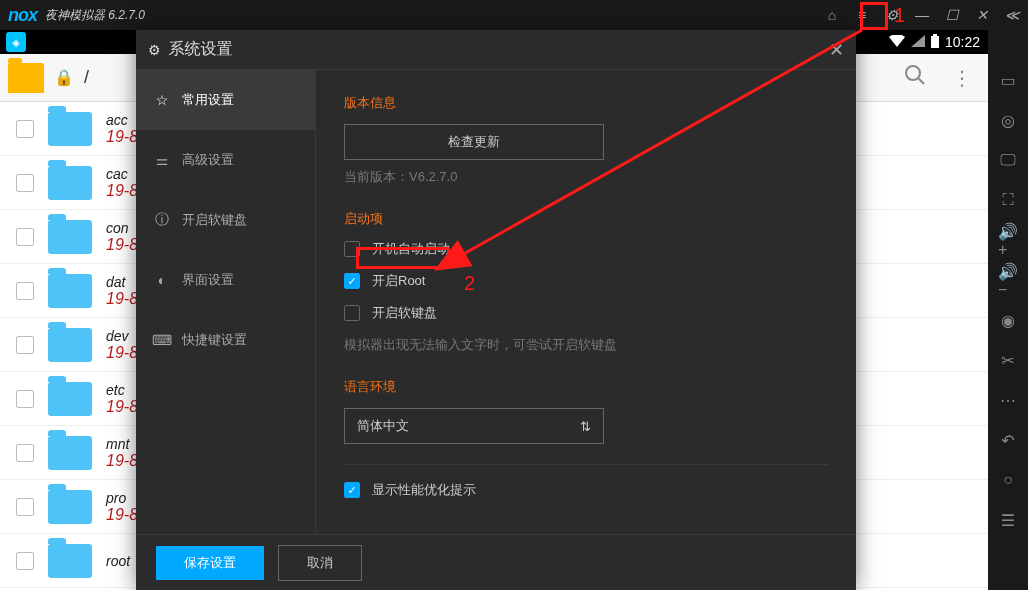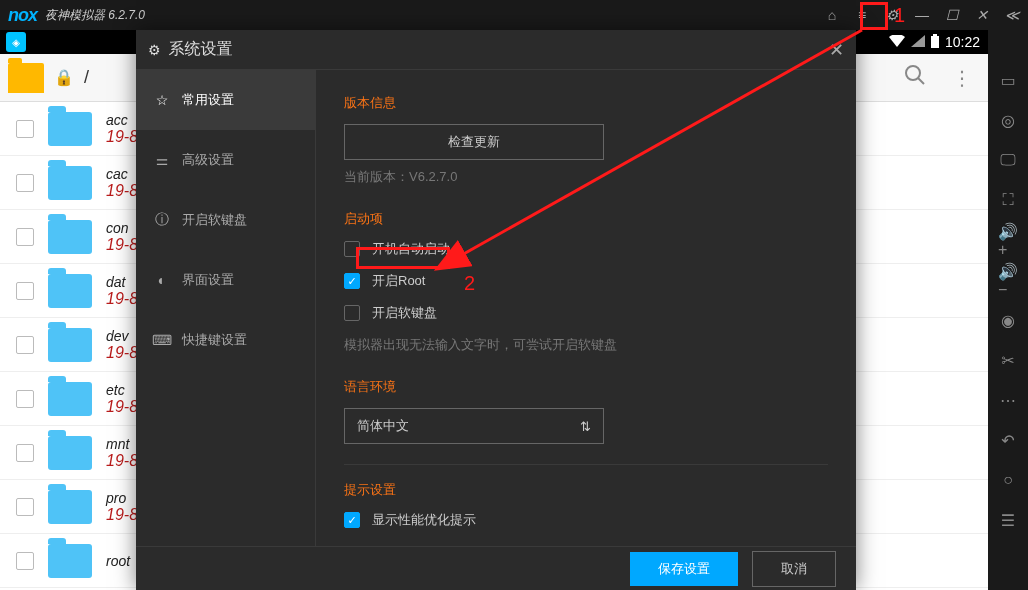--- a/index.html
+++ b/index.html
@@ -59,21 +59,21 @@
 .modal-content { flex: 1; padding: 24px 28px; overflow-y: auto; color: #ddd; position: relative; }
 .section-title { font-size: 13px; color: #f97316; margin-bottom: 12px; }
 .btn-outline { border: 1px solid #666; background: transparent; color: #ccc; padding: 8px 8px; width: 260px; font-size: 13px; cursor: pointer; text-align: center; }
 .hint { font-size: 13px; color: #777; margin-top: 8px; margin-bottom: 24px; }
 .cb-row { display: flex; align-items: center; gap: 12px; margin-bottom: 14px; font-size: 13px; color: #ccc; }
 .cb { width: 16px; height: 16px; border: 1px solid #666; border-radius: 2px; display: inline-flex; align-items: center; justify-content: center; }
 .cb.checked { background: #00a8ff; border-color: #00a8ff; color: #fff; font-size: 11px; }
 .select-box { width: 260px; border: 1px solid #666; padding: 8px 12px; font-size: 13px; color: #ccc; display: flex; justify-content: space-between; align-items: center; margin-bottom: 20px; cursor: pointer; }
 .divider { border-top: 1px solid #3a3a3a; margin: 0 0 16px 0; }
 
-.modal-footer { height: 44px; display: flex; align-items: center; justify-content: flex-end; padding: 0 20px; gap: 14px; border-top: 1px solid #3a3a3a; }
+.modal-footer { height: 56px; display: flex; align-items: center; padding: 0 20px; gap: 14px; border-top: 1px solid #3a3a3a; }
 .btn-primary { background: #00a8ff; color: #fff; border: none; padding: 8px 28px; font-size: 13px; cursor: pointer; }
 .btn-secondary { background: transparent; color: #ccc; border: 1px solid #666; padding: 8px 28px; font-size: 13px; cursor: pointer; }
 
 
 .annotation-box { position: absolute; border: 3px solid #ff1a1a; pointer-events: none; z-index: 100; }
 .anno1 { top: 2px; left: 860px; width: 28px; height: 28px; }
 .anno1-label { position: absolute; top: 4px; left: 894px; color: #ff1a1a; font-size: 20px; z-index: 101; pointer-events: none; }
 .anno2 { top: 247px; left: 356px; width: 94px; height: 22px; }
 .anno2-label { position: absolute; top: 272px; left: 464px; color: #ff1a1a; font-size: 20px; z-index: 101; pointer-events: none; }
 .arrow-svg { position: absolute; top: 0; left: 0; pointer-events: none; z-index: 99; }
@@ -259,21 +259,20 @@
           </div>
           <div class="hint">模拟器出现无法输入文字时，可尝试开启软键盘</div>
 
           <div class="section-title">语言环境</div>
           <div class="select-box">
             <span>简体中文</span>
             <span>⇅</span>
           </div>
           <div class="divider"></div>
 
-          <div class="section-title">提示设置</div>
           <div class="cb-row">
             <span class="cb checked">✓</span>
             <span>显示性能优化提示</span>
           </div>
         </div>
       </div>
       <div class="modal-footer">
         <button class="btn-primary">保存设置</button>
         <button class="btn-secondary">取消</button>
       </div>

